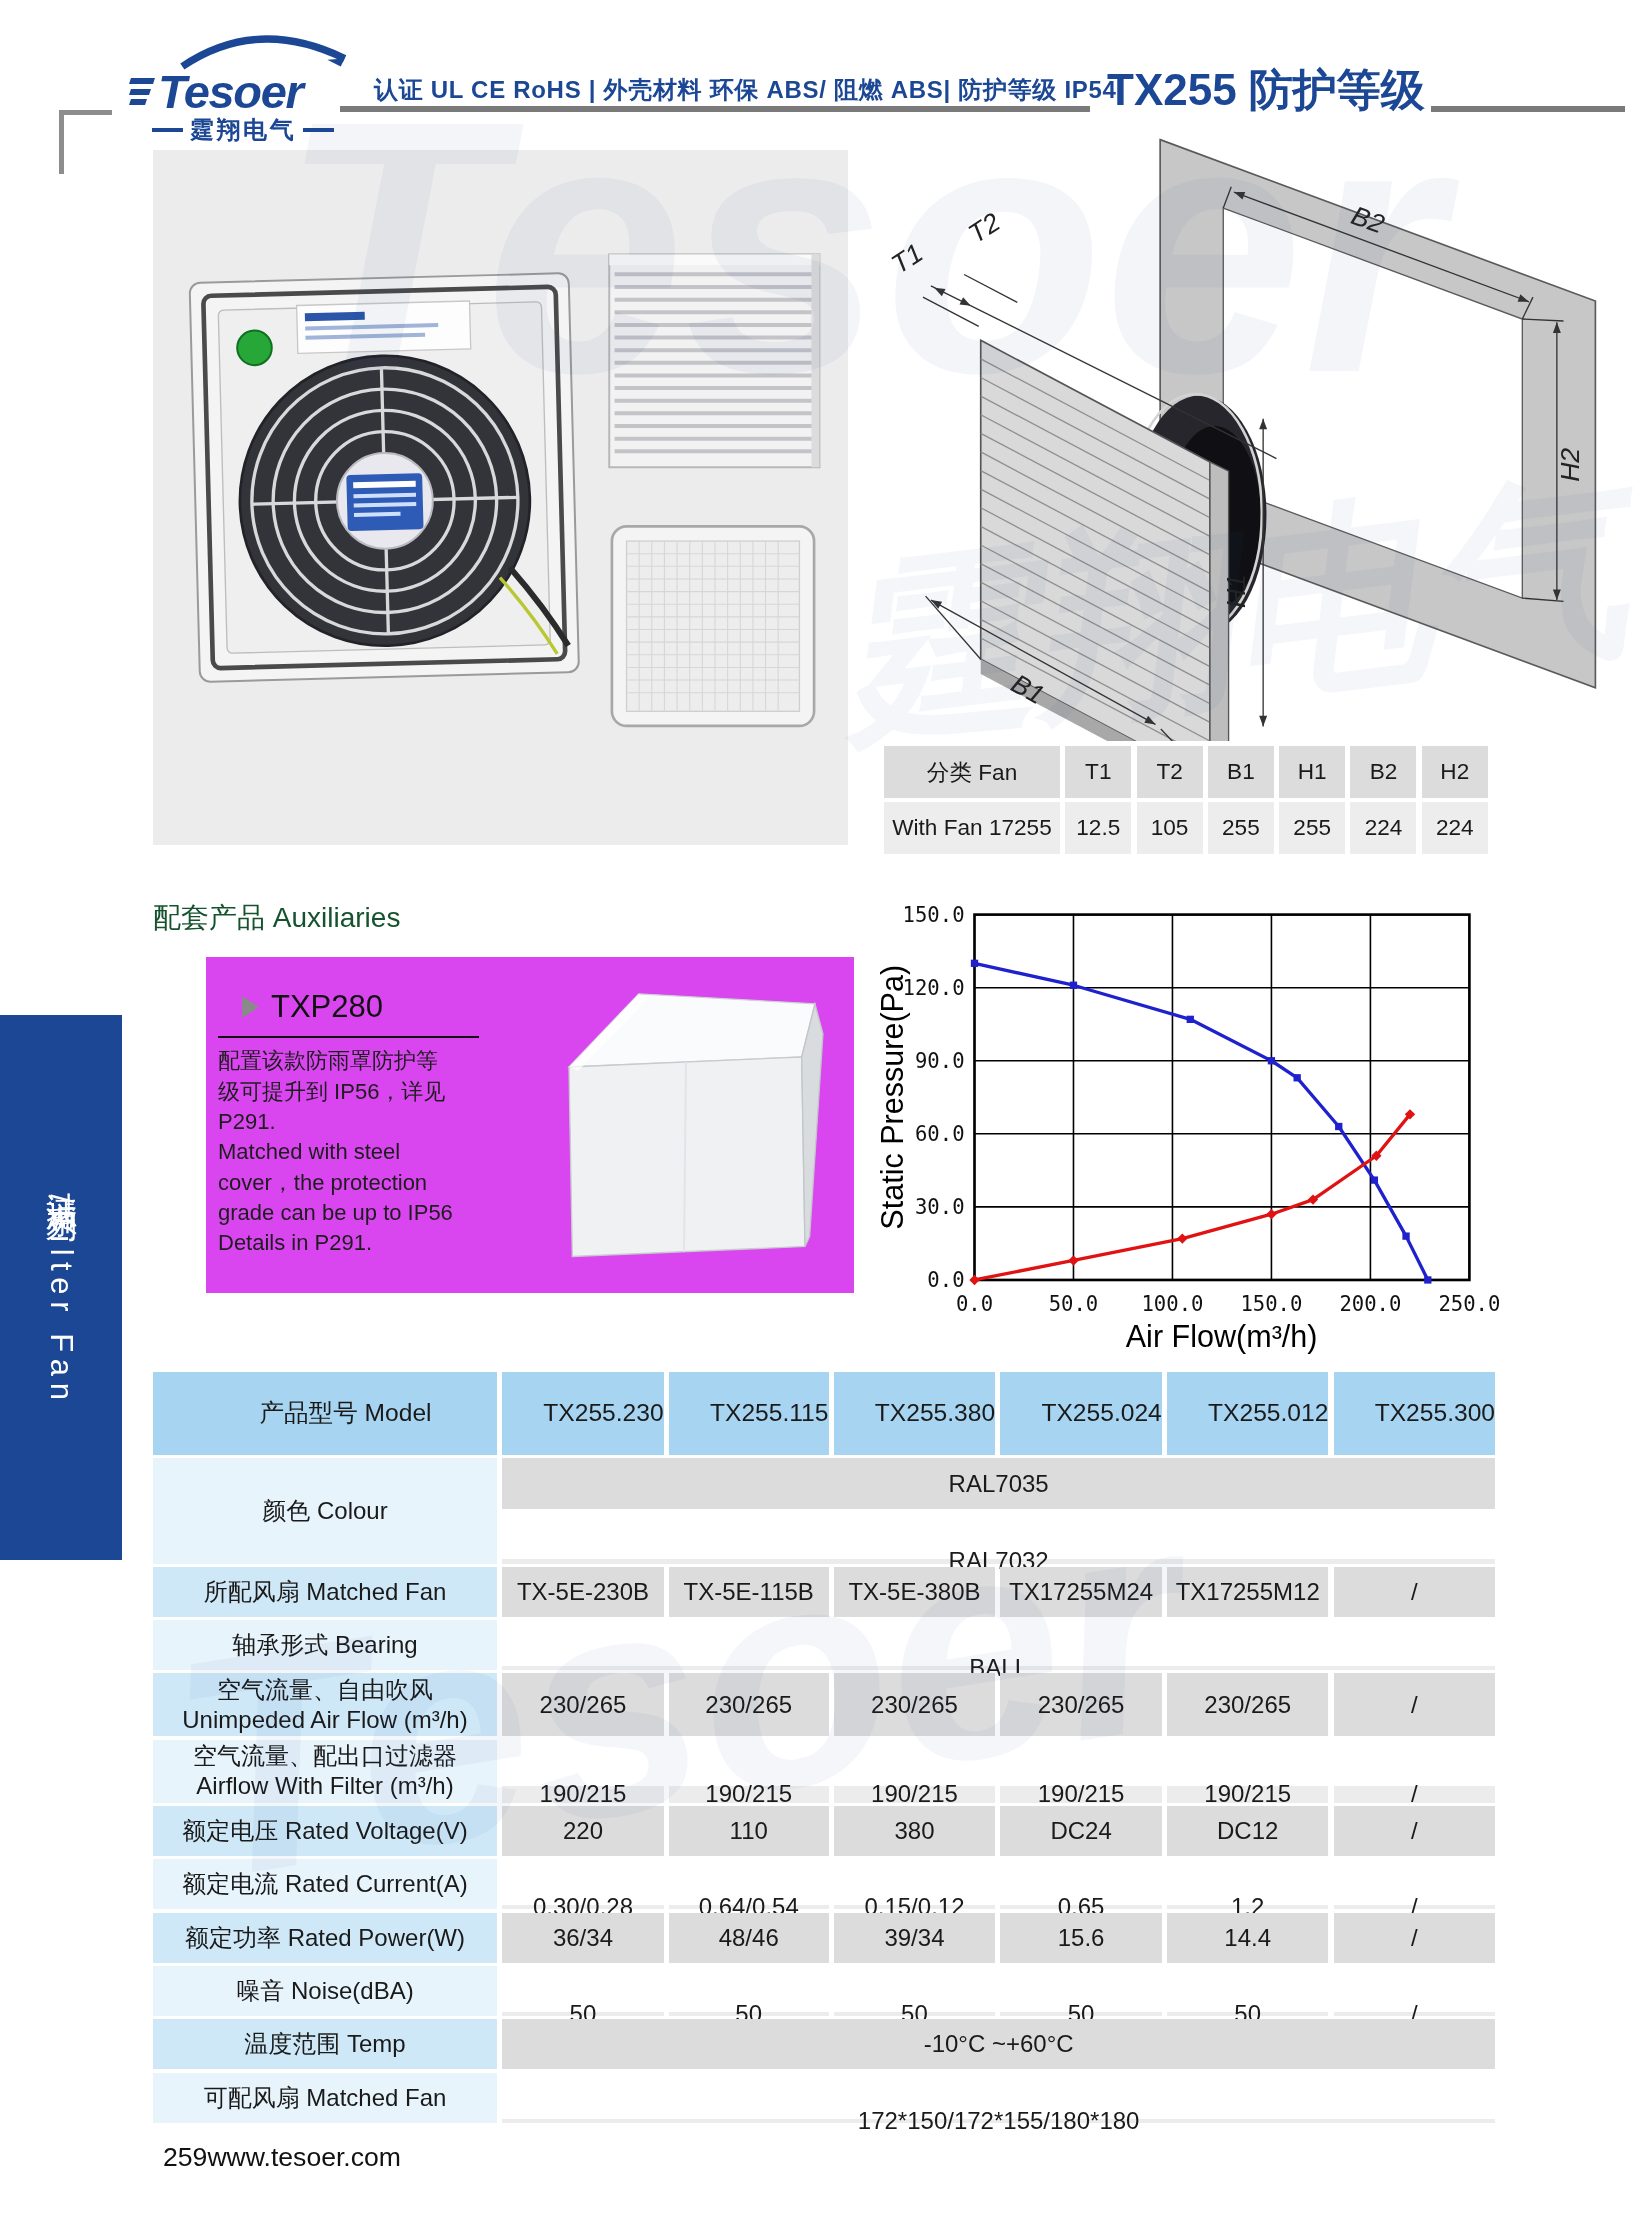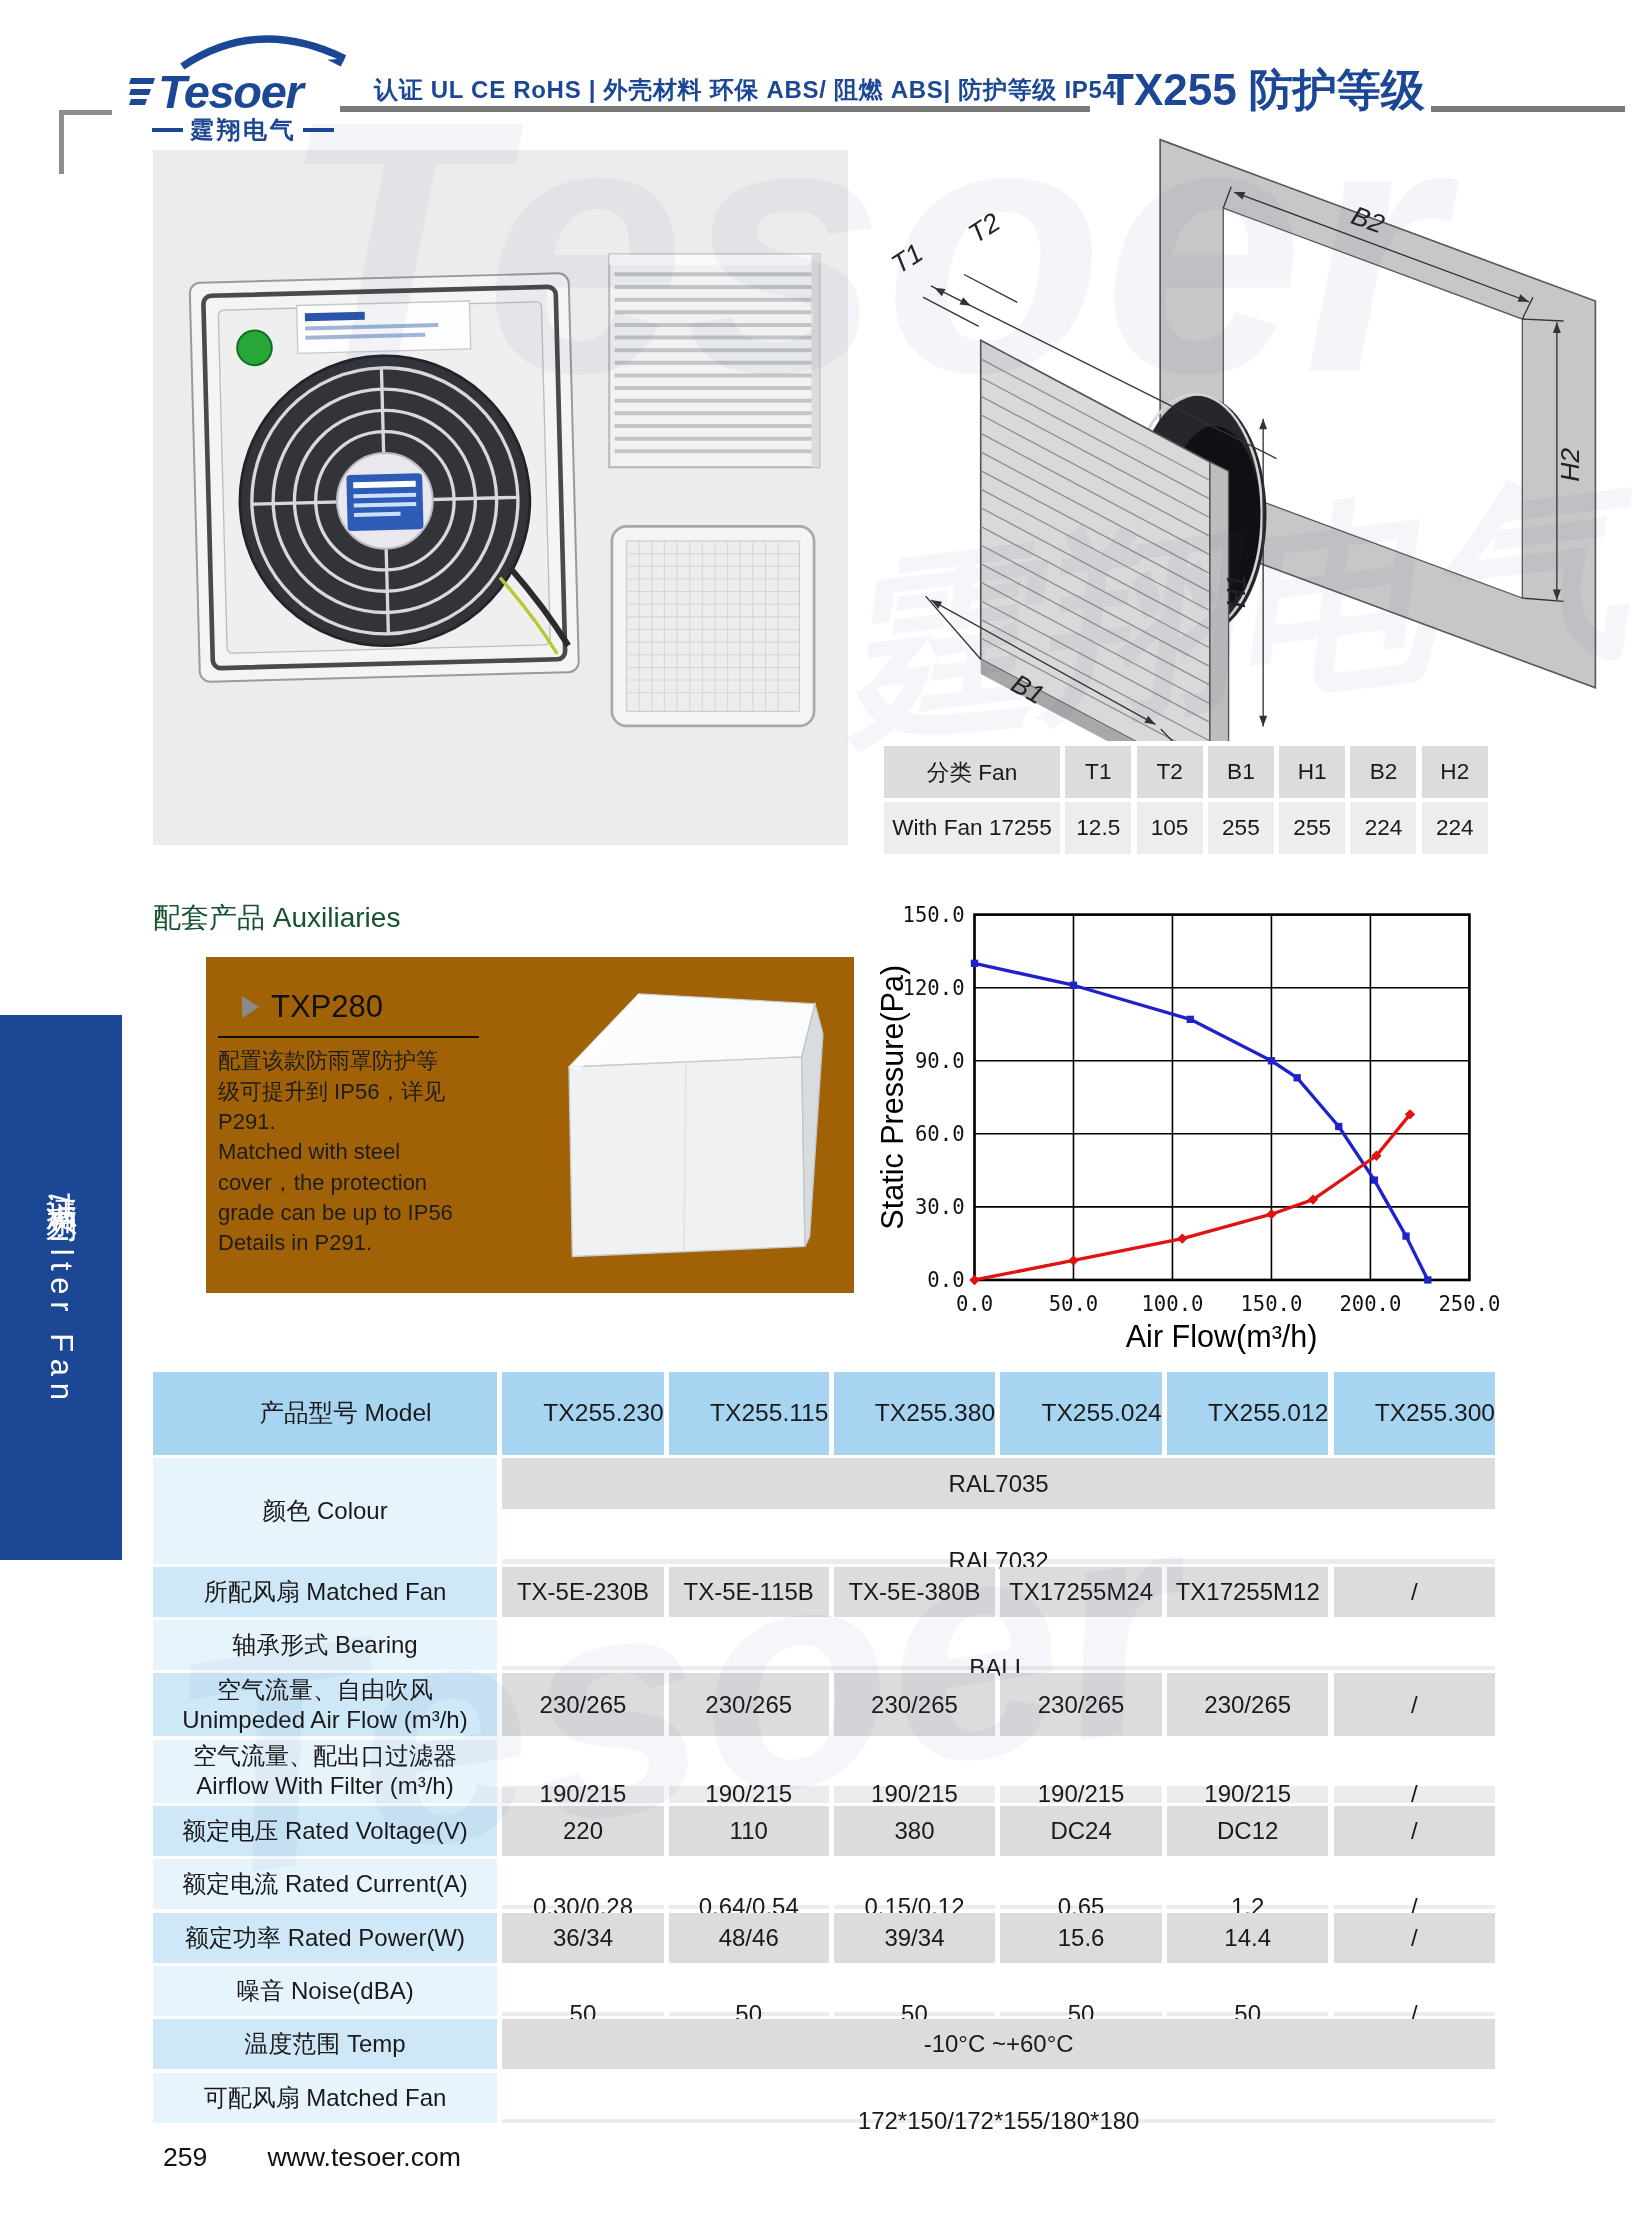--- a/index.html
+++ b/index.html
@@ -41,21 +41,21 @@
   .dim-label{font-size:40px;font-style:italic;fill:#222;}
 
   
   .dim-table{left:884px;top:746px;display:grid;grid-template-columns:176px repeat(6,66px);grid-template-rows:52px 52px;gap:4px 5.3px;font-size:22.6px;color:#1a1a1a;}
   .dim-table .c{display:flex;align-items:center;justify-content:center;}
   .dim-h{background:#dcdcdc;}
   .dim-v{background:#ededed;}
 
   
   .aux-heading{left:153px;top:899px;font-size:28px;color:#14532d;}
-  .aux-panel{left:206px;top:957px;width:648px;height:336px;background:#a16207;}
+  .aux-panel{left:206px;top:957px;width:648px;height:336px;background:#d946ef;}
   .aux-inner{position:absolute;left:12px;top:32px;width:267px;}
   .aux-prod{display:flex;align-items:center;gap:12px;font-size:31px;color:#111;padding-left:24px;}
   .tri{width:0;height:0;border-top:11.3px solid transparent;border-bottom:11.3px solid transparent;border-left:17.3px solid #8a8a8a;display:inline-block;}
   .aux-underline{margin-top:10.6px;width:261px;height:2.7px;background:#111;}
   .aux-desc{margin-top:8px;font-size:22px;line-height:1.38;color:#1d1d1d;white-space:pre-line;}
   .aux-desc.en{margin-top:0;}
   .raincover{position:absolute;left:303px;top:-23px;}
 
   
   .sidebar{left:0;top:1015px;width:122px;height:545px;background:#1c4795;display:flex;align-items:center;justify-content:center;z-index:6;}
@@ -70,21 +70,21 @@
   .spec-table{left:153px;top:1372px;width:1342px;display:grid;grid-template-columns:344px repeat(6,1fr);grid-template-rows:83px 51px 51px 50px 50px 63px 63px 50px 50px 50px 50px 50px 50px;gap:3.3px 5.3px;color:#1a1a1a;z-index:2;}
   .spec-table .c{display:flex;align-items:center;justify-content:center;text-align:center;font-size:24px;white-space:pre-line;line-height:1.25;}
   .spec-table .hdr{background:#a7d4f0;font-size:24.6px;padding-left:41px;}
   .lblA{background:#cfe8f8;}
   .lblB{background:#e8f4fc;}
   .valA{background:#dcdcdc;}
   .valB{background:#ececec;margin-top:46px;}
   .small{font-size:22px;}
 
   
-  .footer{left:163px;top:2142px;display:flex;gap:60px;font-size:26.6px;color:#111;align-items:baseline;}
+  .footer{left:163px;top:2142px;display:flex;font-size:26.6px;color:#111;align-items:baseline;}
 </style>
 </head>
 <body>
 
 <div class="page">
 
   <div class="wm wm1">Tesoer</div>
   <div class="wm wm3">霆翔电气</div>
   <div class="wm wm2">Tesoer</div>
 

